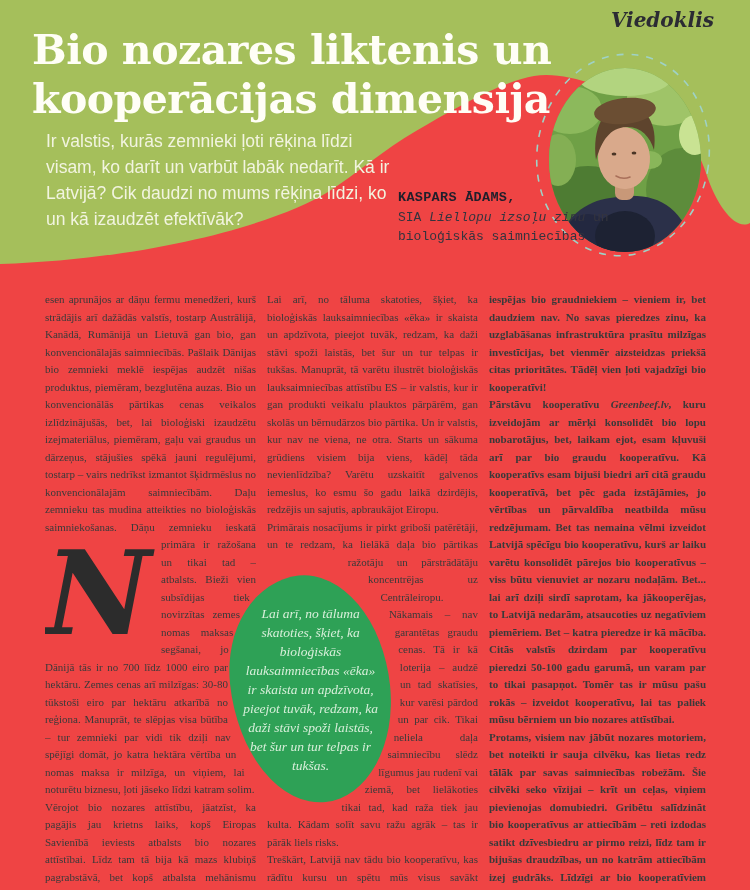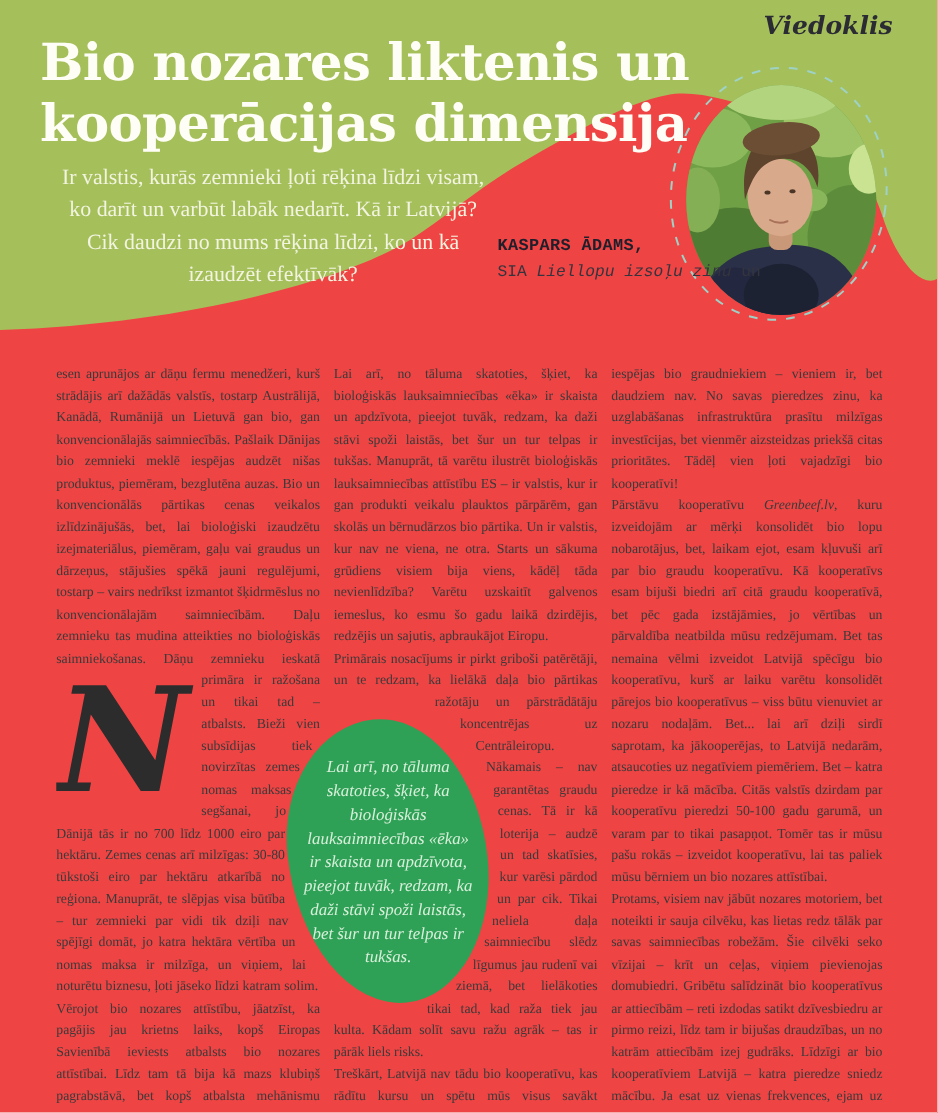--- a/index.html
+++ b/index.html
@@ -8,21 +8,21 @@
 
   
   .header-bg{position:absolute;top:0;left:0;}
   .kicker{position:absolute;top:8px;right:36px;
           font-family:"DejaVu Serif",serif;font-style:italic;font-weight:700;
           font-size:20px;color:#2b2b33;}
   .title{position:absolute;left:32px;top:26px;width:560px;margin:0;
          font-family:"DejaVu Serif",serif;font-weight:700;font-size:41px;line-height:49px;
          letter-spacing:-0.5px;color:#fffef6;}
   .lede{position:absolute;left:46px;top:128px;width:345px;margin:0;
-        font-family:Liberation Serif, serif;font-size:17.5px;line-height:26px;color:#f2f4e0;text-align:center;}
+        font-family:Liberation Sans, sans-serif;font-size:17.5px;line-height:26px;color:#f2f4e0;}
   .author{position:absolute;left:398px;top:190px;width:215px;
           font-family:Liberation Mono, monospace;}
   .author-name{font-size:13.5px;font-weight:700;letter-spacing:.3px;color:#1f1f2b;margin-bottom:4px;}
   .author-line{font-size:13px;line-height:18.5px;color:#34343e;}
   .it{font-style:italic;}
   .portrait{position:absolute;left:530px;top:50px;}
 
   
   .pullquote{position:absolute;left:231px;top:575px;width:159px;height:228px;z-index:1;
              background:#2ea156;border-radius:50% 50% 48% 52% / 44% 52% 48% 56%;
@@ -30,21 +30,21 @@
   .pq-text{transform:rotate(6deg);padding:8px 12px;text-align:center;
            font-family:"Liberation Serif",serif;font-style:italic;
            font-size:13.5px;line-height:19px;color:#d8efda;}
 
   
   .col{position:absolute;top:291px;height:596px;overflow:hidden;z-index:2;
        font-size:11px;line-height:17.5px;color:#3a3a3a;text-align:justify;}
   .col p{margin:0;}
   .col1{left:45px;width:211px;}
   .col2{left:267px;width:211px;}
-  .col3{left:489px;width:217px;}
+  .col3{left:489px;width:217px;font-weight:bold;}
 
   
   .sp{pointer-events:none;}
   .sp-r1{float:right;width:0;height:250px;}
   .sp-r2{float:right;clear:right;width:28px;height:240px;
          shape-outside:ellipse(86px 120px at 84px 148px);}
   .sp-l1{float:left;width:0;height:278px;}
   .sp-l2{float:left;clear:left;width:135px;height:240px;
          shape-outside:ellipse(84px 118px at 44px 114px);shape-margin:5px;}
 
@@ -102,20 +102,21 @@
         <path d="M86,126 q7,4 14,1" stroke="#a9705a" stroke-width="1.6" fill="none" stroke-linecap="round"></path>
       </g>
     </g>
     <ellipse cx="93" cy="105" rx="86" ry="101" transform="rotate(8 93 105)" fill="none" stroke="#9fd2c6" stroke-width="1.6" stroke-dasharray="7 8"></ellipse>
   </svg>
 
   <div class="author">
     <div class="author-name">KASPARS ĀDAMS,</div>
     <div id="author-lines">
         <div class="author-line">SIA <span class="it">Liellopu izsoļu zinu</span> un</div>
+        <div class="author-line">bioloģiskās saimniecības</div>
       </div>
   </div>
 
   <div class="pullquote">
     <div class="pq-text">Lai arī, no tāluma skatoties, šķiet, ka bioloģiskās lauksaimniecības «ēka» ir skaista un apdzīvota, pieejot tuvāk, redzam, ka daži stāvi spoži laistās, bet šur un tur telpas ir tukšas.</div>
   </div>
 
   <div class="col col1" id="col1">
     <div class="sp sp-r1"></div>
     <div class="sp sp-r2"></div>

